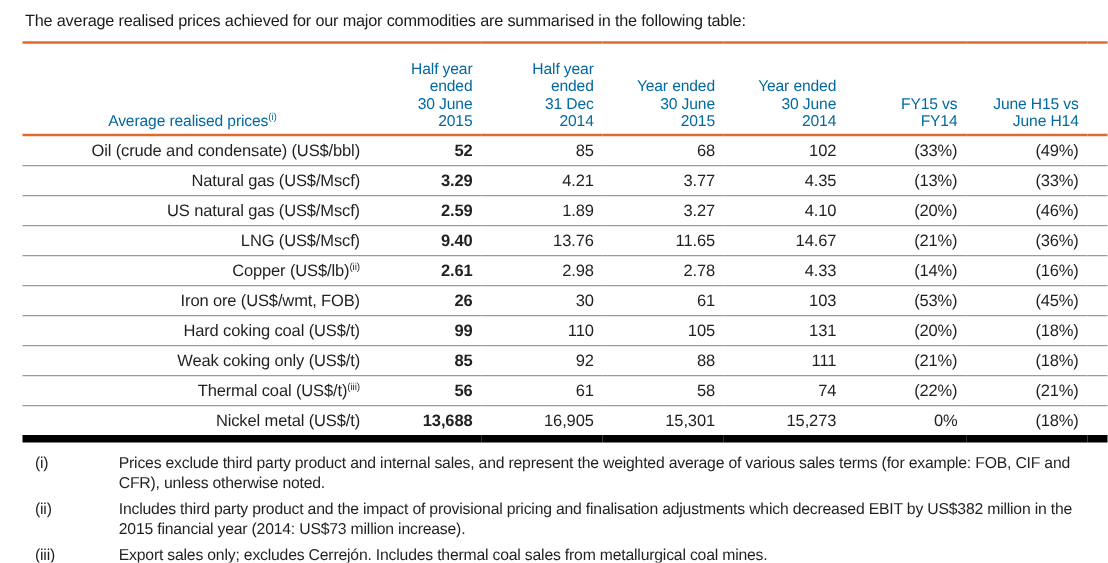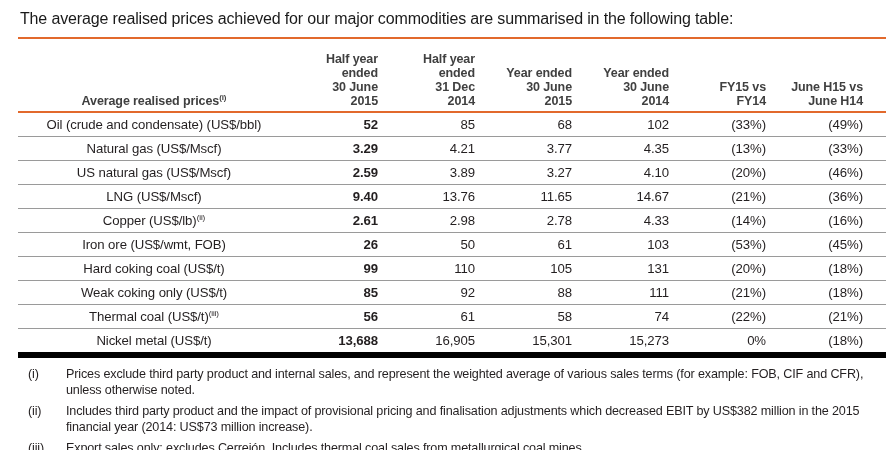--- a/index.html
+++ b/index.html
@@ -16,21 +16,21 @@
   }
   .page {
     position: relative;
     width: 886px;
     height: 450px;
     box-sizing: border-box;
     padding: 0 18px;
   }
 
   .intro {
-    font-size: 16px;
+    font-size: 13px;
     line-height: 1.25;
     color: #1a1a1a;
     padding-top: 9px;
     padding-left: 2px;
     letter-spacing: -0.15px;
   }
 
   table.price-table {
     width: 850px;
     border-collapse: collapse;
@@ -40,23 +40,23 @@
 
   table.price-table col.c-label  { width: 270px; }
   table.price-table col.c-num    { width: 97px;  }
   table.price-table col.c-pct    { width: 97px;  }
 
   
   thead tr.head-row th {
     vertical-align: bottom;
     border-top: 2.5px solid #e2692c;
     border-bottom: 2.5px solid #e2692c;
-    color: #404040;
+    color: #0369a1;
     font-size: 12.5px;
-    font-weight: bold;
+    font-weight: normal;
     line-height: 14px;
     padding: 3px 7px 3px 0;
     text-align: right;
     letter-spacing: -0.1px;
     height: 66px;
     white-space: pre-line;
   }
   thead tr.head-row th.h-label {
     text-align: center;
     padding-left: 2px;
@@ -73,21 +73,21 @@
     font-size: 13.2px;
     line-height: 15px;
     color: #231f20;
     padding: 4px 7px 4px 0;
     text-align: right;
     border-bottom: 1px solid #9a9a9a;
     height: 15px;
     letter-spacing: -0.1px;
   }
   tbody td.t-label {
-    text-align: center;
+    text-align: right;
     padding-left: 2px;
     padding-right: 0;
   }
   tbody td.t-bold {
     font-weight: bold;
   }
   tbody tr:last-child td {
     border-bottom: 6px solid #000000;
   }
 
@@ -106,20 +106,21 @@
   }
   .fn-mark {
     width: 46px;
     flex: 0 0 46px;
     padding-left: 8px;
     box-sizing: border-box;
   }
   .fn-text {
     flex: 1 1 auto;
     max-width: 800px;
+    margin-left: 29px;
   }
 </style>
 </head>
 <body>
 
 <div class="page">
 
   <div class="intro">The average realised prices achieved for our major commodities are summarised in the following table:</div>
 
   <table class="price-table">
@@ -178,21 +179,21 @@
         <td>3.77</td>
         <td>4.35</td>
         <td>(13%)</td>
         <td>(33%)</td>
         <td>(22%)</td>
       </tr>
 
       <tr>
         <td class="t-label"><span>US natural gas (US$/Mscf)</span><span class="sup"></span></td>
         <td class="t-bold">2.59</td>
-        <td>3.89</td>
+        <td>1.89</td>
         <td>3.27</td>
         <td>4.10</td>
         <td>(20%)</td>
         <td>(46%)</td>
         <td>(33%)</td>
       </tr>
 
       <tr>
         <td class="t-label"><span>LNG (US$/Mscf)</span><span class="sup"></span></td>
         <td class="t-bold">9.40</td>
@@ -211,21 +212,21 @@
         <td>2.78</td>
         <td>4.33</td>
         <td>(14%)</td>
         <td>(16%)</td>
         <td>(12%)</td>
       </tr>
 
       <tr>
         <td class="t-label"><span>Iron ore (US$/wmt, FOB)</span><span class="sup"></span></td>
         <td class="t-bold">26</td>
-        <td>50</td>
+        <td>30</td>
         <td>61</td>
         <td>103</td>
         <td>(53%)</td>
         <td>(45%)</td>
         <td>(24%)</td>
       </tr>
 
       <tr>
         <td class="t-label"><span>Hard coking coal (US$/t)</span><span class="sup"></span></td>
         <td class="t-bold">99</td>

